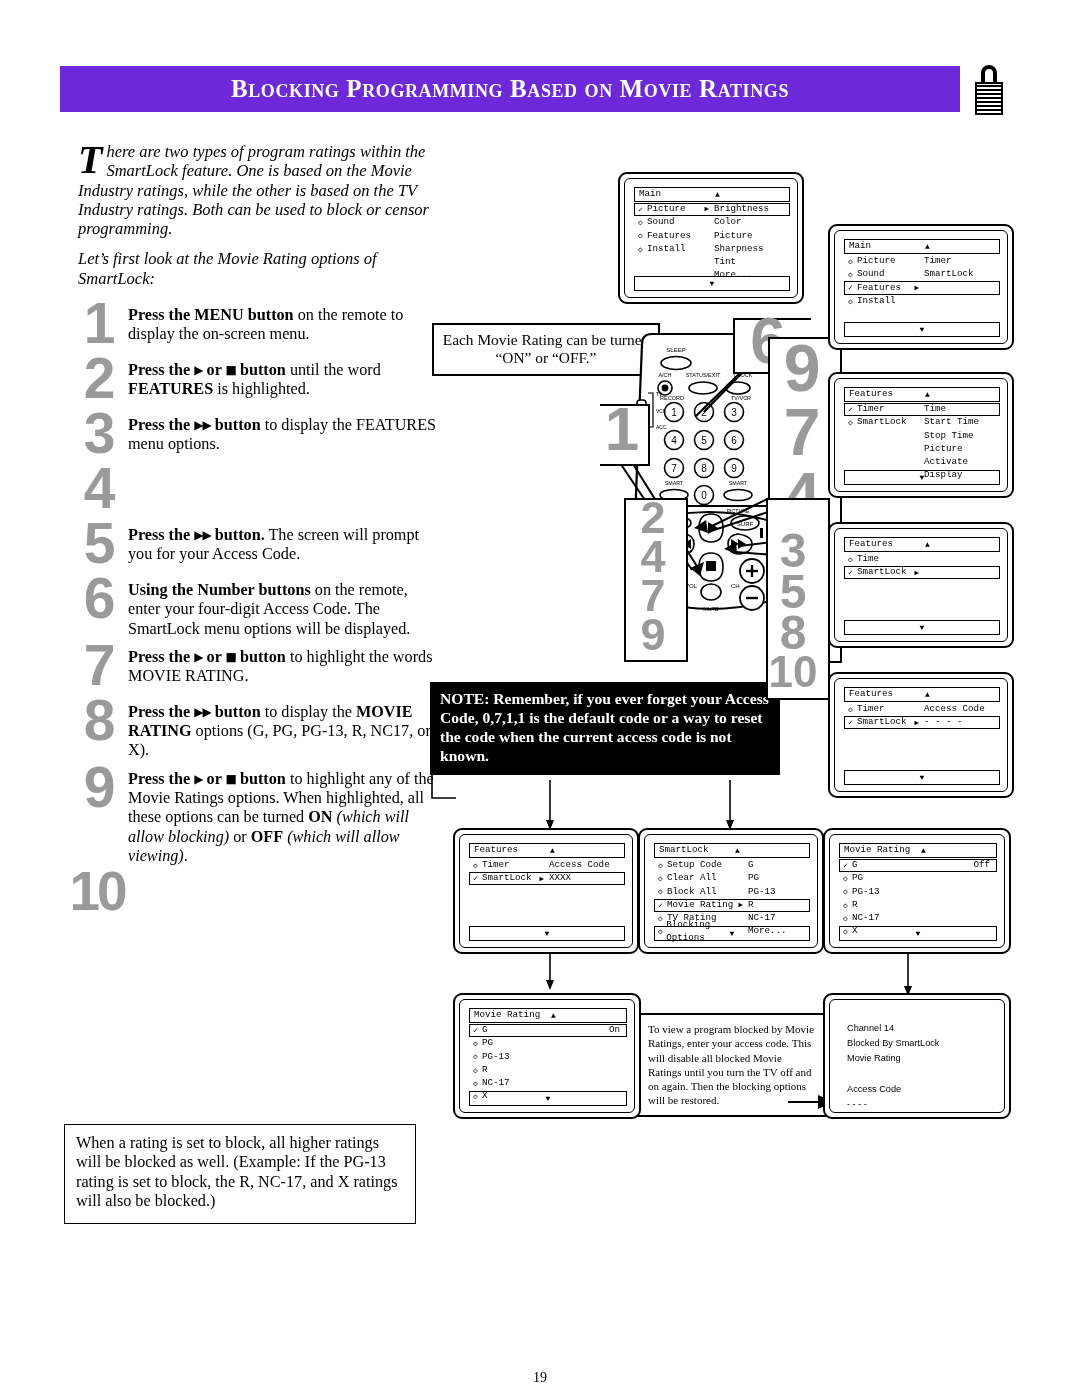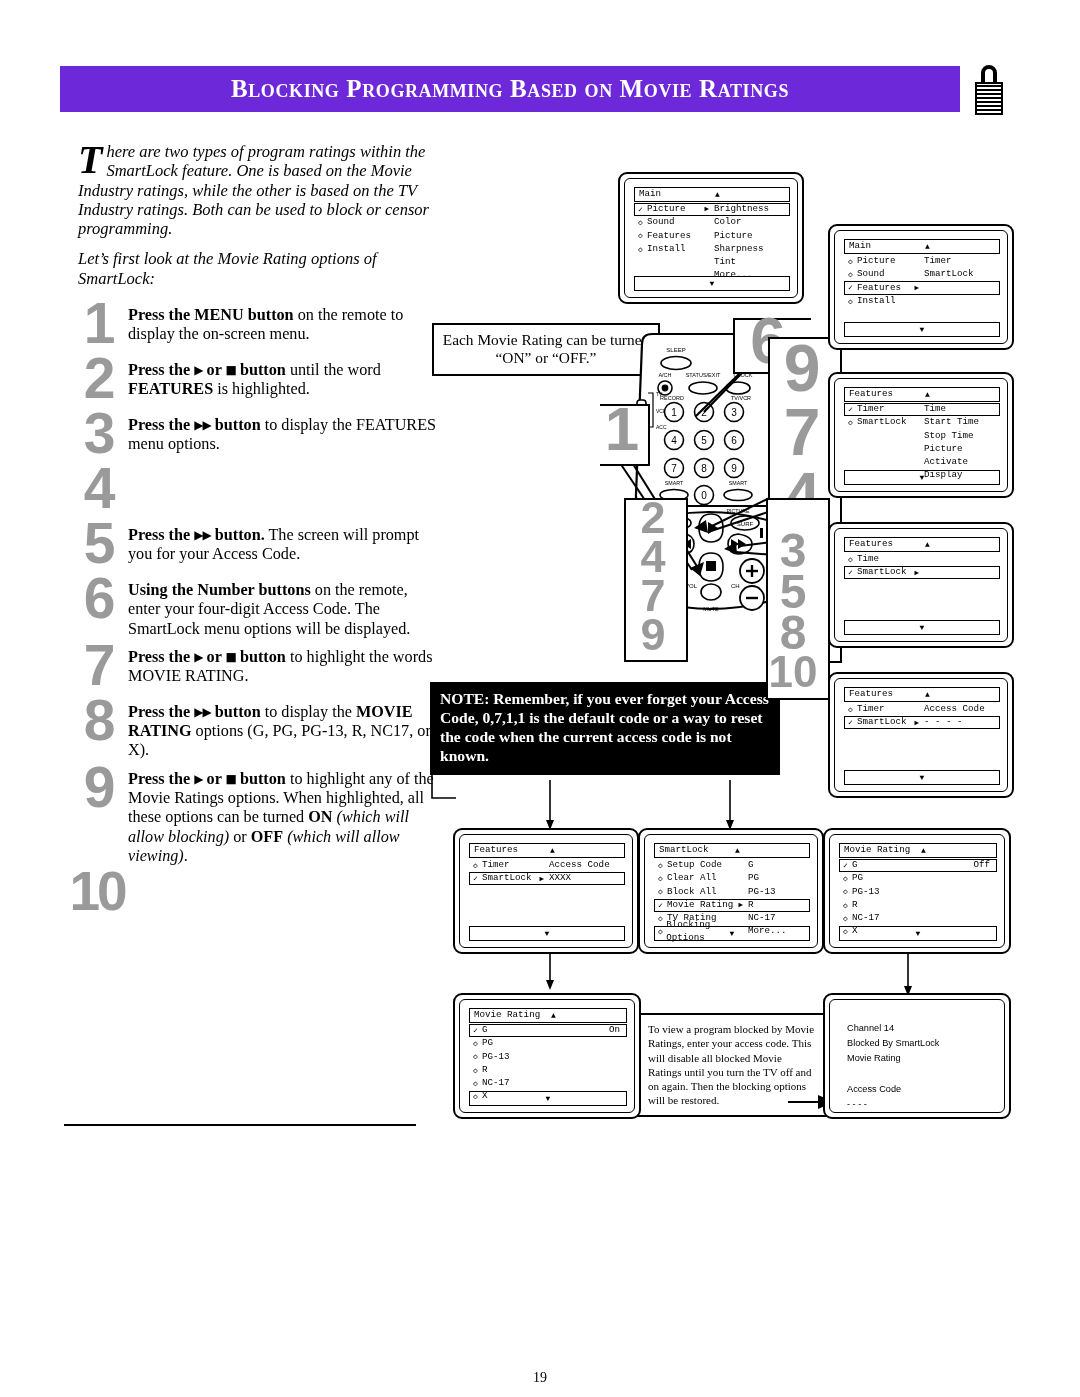--- a/index.html
+++ b/index.html
@@ -661,15 +661,16 @@
       <div>Channel 14</div>
       <div>Blocked By SmartLock</div>
       <div>Movie Rating</div>
       <div>&nbsp;</div>
       <div>Access Code</div>
       <div>- - - -</div>
     </div>
 </div>
 
 <div class="pg" id="hint-box">
+  <div id="hint-body">When a rating is set to block, all higher ratings will be blocked as well. (Example: If the PG-13 rating is set to block, the R, NC-17, and X ratings will also be blocked.)</div>
 </div>
 
 <div class="pg" id="page-number">19</div>
 
 </body></html>

